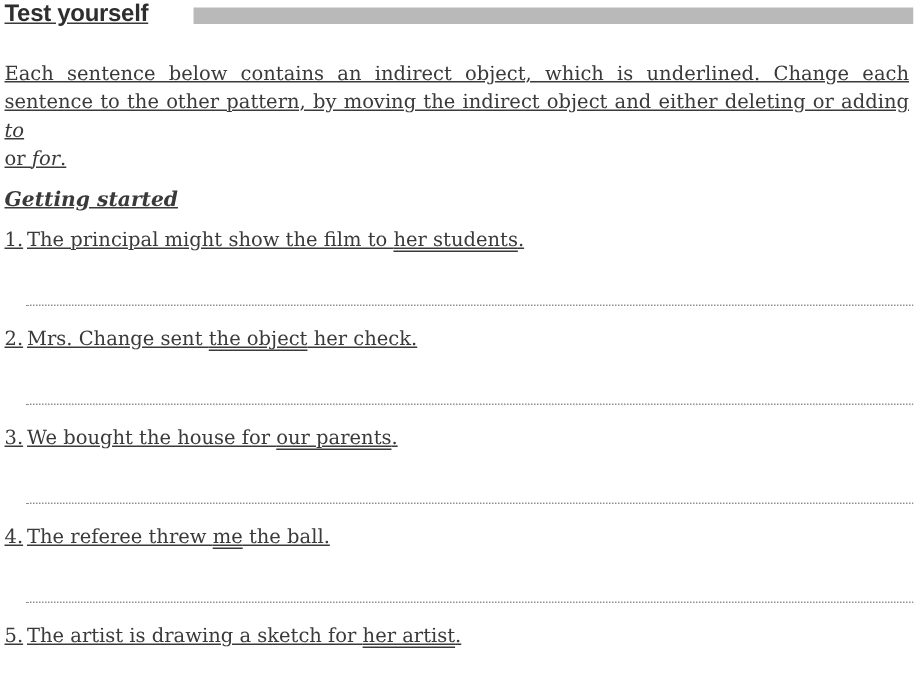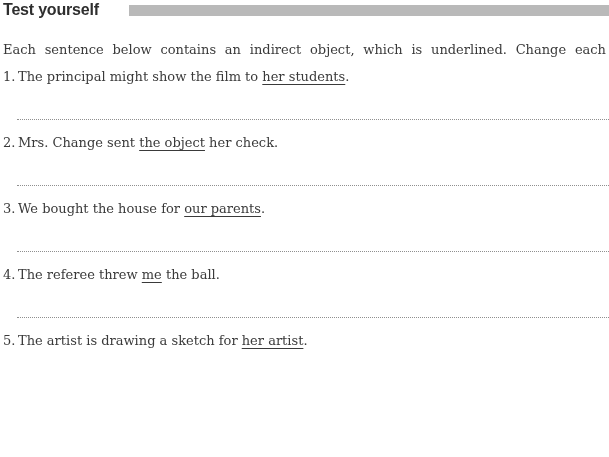--- a/index.html
+++ b/index.html
@@ -12,20 +12,21 @@
     height: 457px;
     overflow: hidden;
     font-family: "DejaVu Serif", serif;
     font-size: 13px;
     color: #3a3a3a;
   }
   .page {
     padding: 2px 0 0 3px;
     box-sizing: border-box;
     width: 609px;
+    text-decoration: underline;
   }
   .header {
     display: flex;
     align-items: flex-start;
   }
   .title {
     font-family: "Liberation Sans", sans-serif;
     font-weight: bold;
     font-size: 16px;
     letter-spacing: -0.2px;
@@ -87,23 +88,26 @@
 
 <div class="page">
 
   <div class="header">
     <div class="title">Test yourself</div>
     <div class="title-bar"></div>
   </div>
 
   <div class="instructions">
     <div class="jline"><span>Each sentence below contains an indirect object, which is underlined. Change each</span></div>
+    <div class="jline"><span>sentence to the other pattern, by moving the indirect object and either deleting or adding </span><span class="it">to</span></div>
+    <div><span>or </span><span class="it">for</span><span>.</span></div>
   </div>
 
 
+  <div class="section-heading">Getting started</div>
 
   <div class="item first">
     <span class="item-number">1.</span>
     <span class="item-text"><span>The principal might show the film to </span><span class="u">her students</span><span>.</span></span>
   </div>
   <div class="answer-line"></div>
 
   <div class="item">
     <span class="item-number">2.</span>
     <span class="item-text"><span>Mrs. Change sent </span><span class="u">the object</span><span> her check.</span></span>

